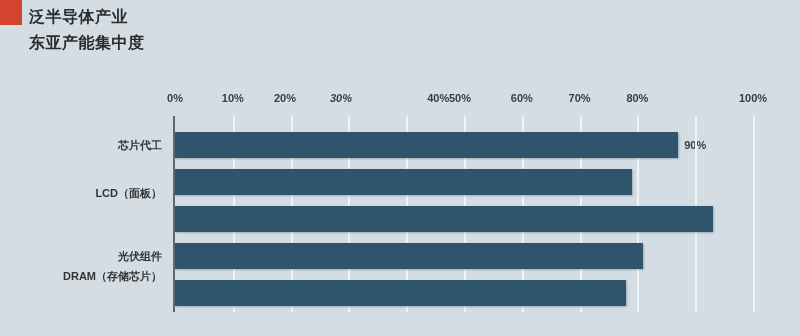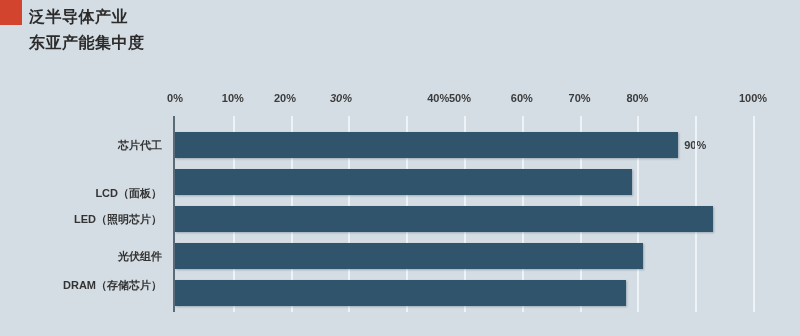--- a/index.html
+++ b/index.html
@@ -154,23 +154,22 @@
       <div class="axis-label" style="left: 521.8px;">60%</div>
       <div class="axis-label" style="left: 579.6px;">70%</div>
       <div class="axis-label" style="left: 637.4px;">80%</div>
       <div class="axis-label" style="left: 695.2px; margin-top: 47px;">90%</div>
       <div class="axis-label" style="left: 753px;">100%</div>
     </div>
 
   <div id="cat-labels">
       <div class="cat-label" style="top: 11.6px;">芯片代工</div>
       <div class="cat-label" style="top: 36px; margin-top: 24px;">LCD（面板）</div>
-      <div class="cat-label" style="top: 86px;">LED（照明芯片）</div>
       <div class="cat-label" style="top: 123.2px;">光伏组件</div>
-      <div class="cat-label" style="top: 152px;">DRAM（存储芯片）</div>
+      <div class="cat-label" style="top: 143px;">DRAM（存储芯片）</div>
     </div>
 
   <div id="plot">
       <div class="gridline origin" style="left: -2px;"></div>
       <div class="tickmark origin" style="left: -2px;"></div>
       <div class="gridline" style="left: 57.8px;"></div>
       <div class="tickmark" style="left: 57.8px;"></div>
       <div class="gridline" style="left: 115.6px;"></div>
       <div class="tickmark" style="left: 115.6px;"></div>
       <div class="gridline" style="left: 173.4px;"></div>

